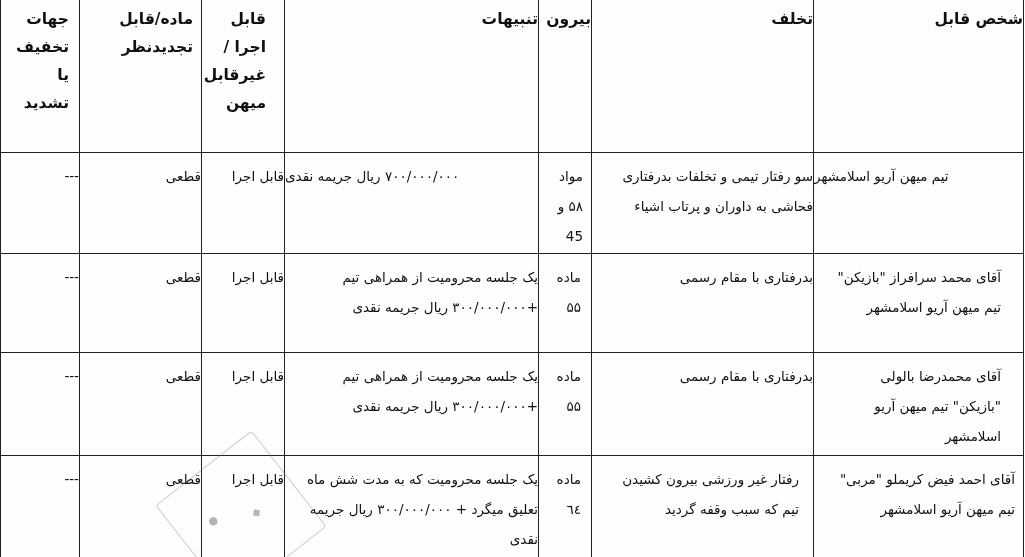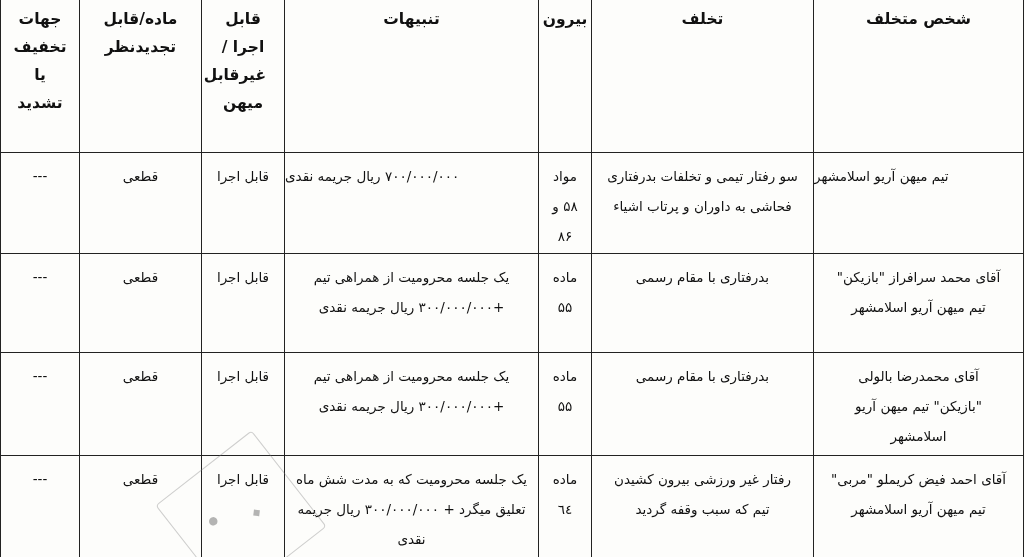--- a/index.html
+++ b/index.html
@@ -13,21 +13,21 @@
     table.rulings {
       position: absolute; left: 0; top: -2px;
       width: 1023px;
       border-collapse: collapse;
       table-layout: fixed;
       direction: rtl;
     }
     table.rulings td, table.rulings th {
       border: 1.5px solid #222;
       vertical-align: top;
-      text-align: center;
+      text-align: right;
       padding: 0;
       overflow: hidden;
     }
     table.rulings th {
       font-weight: bold;
       font-size: 15.5px;
       line-height: 28px;
       padding-top: 6px;
       height: 147px;
     }
@@ -67,34 +67,34 @@
     <col style="width:210px">
     <col style="width:222px">
     <col style="width:53px">
     <col style="width:254px">
     <col style="width:83px">
     <col style="width:122px">
     <col style="width:79px">
   </colgroup>
   <thead>
     <tr>
-      <th>شخص متخلف</th>
+      <th>شخص قابل</th>
       <th>تخلف</th>
       <th>بیرون</th>
       <th>تنبیهات</th>
       <th style="padding-left:18px;padding-right:18px;">قابل اجرا /غیرقابل میهن</th>
       <th style="padding-left:8px;padding-right:8px;">ماده/قابل تجدیدنظر</th>
       <th style="padding-left:10px;padding-right:10px;">جهات تخفیف یا تشدید</th>
     </tr>
   </thead>
   <tbody>
     <tr class="r1">
       <td class="c-name" style="text-align:left;padding-right:42px;">تیم میهن آریو اسلامشهر</td>
       <td class="c-violation">سو رفتار تیمی و تخلفات بدرفتاری فحاشی به داوران و پرتاب اشیاء</td>
-      <td style="padding-left:8px;padding-right:8px;">مواد ۵۸ و ۸۶</td>
+      <td style="padding-left:8px;padding-right:8px;">مواد ۵۸ و 45</td>
       <td class="c-penalty first">۷۰۰/۰۰۰/۰۰۰ ریال جریمه نقدی</td>
       <td class="c-exec">قابل اجرا</td>
       <td class="c-appeal">قطعی</td>
       <td>---</td>
     </tr>
     <tr class="r2">
       <td class="c-name" style="padding-left:22px;padding-right:22px;">آقای محمد سرافراز "بازیکن" تیم میهن آریو اسلامشهر</td>
       <td class="c-violation">بدرفتاری با مقام رسمی</td>
       <td style="padding-left:10px;padding-right:10px;">ماده ۵۵</td>
       <td class="c-penalty">یک جلسه محرومیت از همراهی تیم +۳۰۰/۰۰۰/۰۰۰ ریال جریمه نقدی</td>

